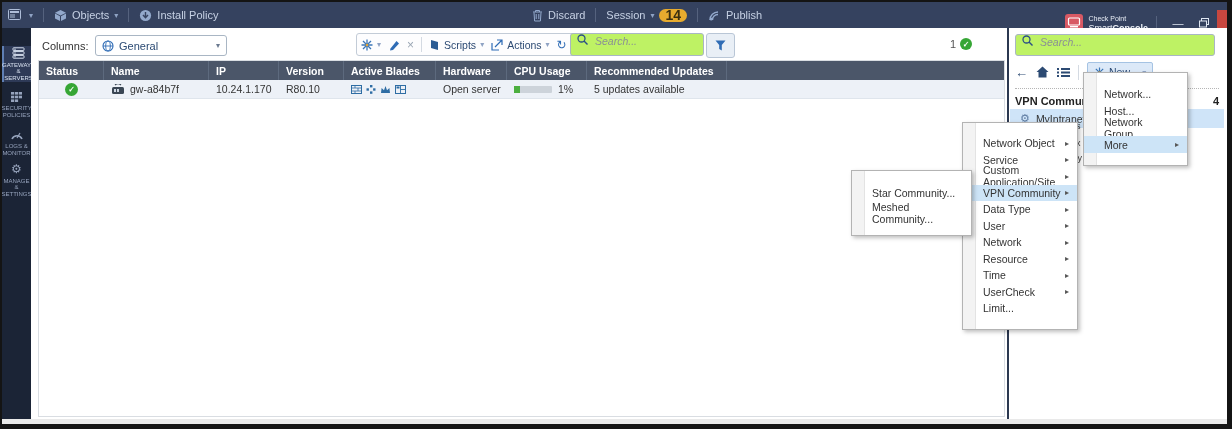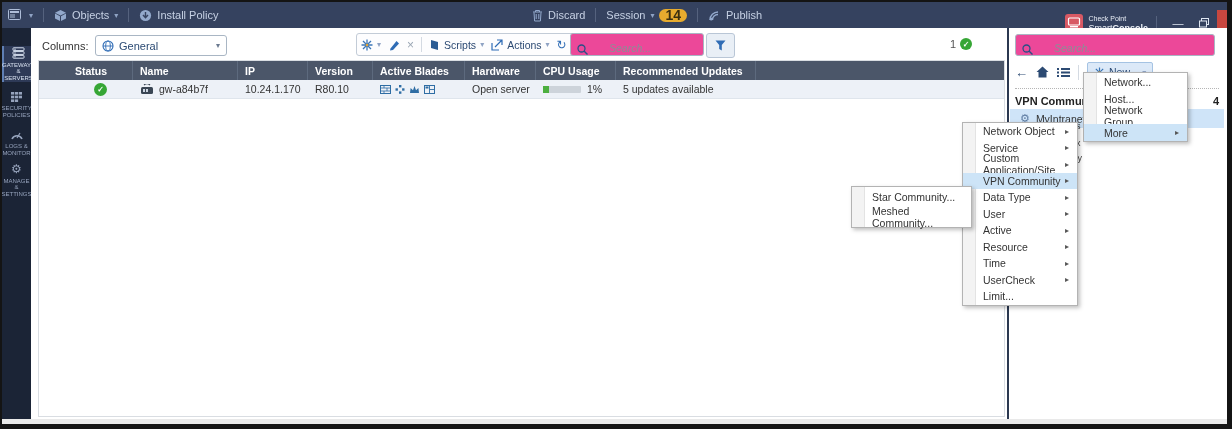--- a/index.html
+++ b/index.html
@@ -39,33 +39,33 @@
   .main-bg{position:absolute;left:29px;top:26px;right:219px;bottom:5px;background:#fff;}
   .cols-label{position:absolute;left:40px;top:38px;font-size:11px;color:#333;}
   .dd{position:absolute;left:93px;top:33px;width:132px;height:21px;border:1px solid #a9b6c4;border-radius:3px;
       background:#fff;display:flex;align-items:center;gap:5px;padding:0 6px;font-size:11px;color:#2b4a73;box-sizing:border-box;}
   .dd .caret{margin-left:auto;color:#6b7a90;}
   .btn-group{position:absolute;left:354px;top:31px;height:23px;border:1px solid #c3ccd7;border-radius:3px;
              display:flex;align-items:center;padding:0 4px;gap:7px;background:#fdfdfe;box-sizing:border-box;}
   .tbtn{display:flex;align-items:center;gap:4px;font-size:10.5px;color:#2c4a73;}
   .gsep{width:1px;height:15px;background:#d4dae2;}
   .dim{color:#9aa6b4;font-size:12px;}
-  .searchbox{position:absolute;display:flex;align-items:flex-end;gap:19px;border:1px solid #a9b6c4;border-radius:3px;
-             background:#ec4899;padding:0 6px;box-sizing:border-box;}
+  .searchbox{position:absolute;display:flex;align-items:flex-start;gap:5px;border:1px solid #a9b6c4;border-radius:3px;
+             background:#bef264;padding:0 6px;box-sizing:border-box;}
   .searchbox input{border:none;outline:none;flex:1;font-size:10.5px;font-family:"Liberation Sans",sans-serif;color:#333;background:transparent;min-width:0;}
   .searchbox input::placeholder{font-style:italic;color:#8a8f96;}
   .funnel-btn{position:absolute;left:704px;top:31px;width:27px;height:23px;border:1px solid #b9c6d6;border-radius:3px;
               background:#e9eff6;display:flex;align-items:center;justify-content:center;}
   .count-wrap{position:absolute;left:948px;top:36px;display:flex;align-items:center;gap:4px;font-size:11px;color:#555;}
   .gcheck{width:12px;height:12px;border-radius:50%;background:#36a635;color:#fff;font-size:8px;display:flex;
           align-items:center;justify-content:center;font-weight:bold;}
 
   
   .main-panel{position:absolute;left:36px;top:58px;width:967px;height:357px;border:1px solid #d9dde2;background:#fff;box-sizing:border-box;}
-  .tgrid{display:grid;grid-template-columns:65px 105px 70px 65px 92px 71px 80px 140px 1fr;padding-left:29px;}
+  .tgrid{display:grid;grid-template-columns:65px 105px 70px 65px 92px 71px 80px 140px 1fr;}
   .thead{background:#4b5669;height:19px;}
   .thead .cell{color:#fff;font-size:10.5px;font-weight:bold;display:flex;align-items:center;padding:0 7px;
                border-right:1px solid #5d6a7e;box-sizing:border-box;white-space:nowrap;overflow:hidden;}
   .trow{background:#edf1f7;height:18px;border-bottom:1px solid #dfe5ec;}
   .trow .cell{font-size:10.5px;color:#333;display:flex;align-items:center;padding:0 7px;box-sizing:border-box;white-space:nowrap;overflow:hidden;}
   .link{color:#3a8edd;}
   .cpu-track{width:38px;height:7px;background:#cdd3da;border-radius:1px;margin-right:6px;position:relative;}
   .cpu-fill{position:absolute;left:0;top:0;height:7px;width:6px;background:#4caf3f;}
   .blades{display:flex;gap:4px;align-items:center;}
 
@@ -78,31 +78,31 @@
            height:20px;padding:0 6px;font-size:10.5px;color:#2c4a73;box-sizing:border-box;}
   .dotted{position:absolute;left:1013px;top:86px;width:204px;border-top:1px dotted #b5b5b5;}
   .rp-title-row{position:absolute;left:1013px;top:93px;width:204px;display:flex;justify-content:space-between;
                 font-size:11px;font-weight:bold;color:#222;}
   .rp-sel-row{position:absolute;left:1008px;top:107px;width:214px;height:19px;background:#cfe4f8;
               display:flex;align-items:center;gap:6px;padding-left:10px;box-sizing:border-box;font-size:10.5px;color:#333;}
   .gear{color:#5f7da3;font-size:11px;}
   .frag{position:absolute;font-size:9px;color:#444;z-index:5;}
 
   
-  .menu{position:absolute;background:#fff;border:1px solid #b3b3b3;box-shadow:2px 2px 4px rgba(0,0,0,.25);z-index:20;padding:0 0;}
+  .menu{position:absolute;background:#fff;border:1px solid #b3b3b3;box-shadow:2px 2px 4px rgba(0,0,0,.25);z-index:20;padding:12px 0;}
   .menu .gutter{position:absolute;left:0;top:0;bottom:0;width:12px;background:#f3f3f3;border-right:1px solid #e3e3e3;}
   .mi{position:relative;display:flex;align-items:center;justify-content:space-between;
       padding:0 8px 0 20px;font-size:10.5px;color:#333;cursor:default;}
   .mi .arr{font-size:8px;color:#555;}
   .mi.hl{background:#cde4f7;}
   .nm{left:1081px;top:70px;width:103px;}
   .nm .mi{height:17px;}
   .mm{left:960px;top:120px;width:114px;}
   .mm .mi{height:16.5px;}
-  .sm{left:849px;top:184px;width:119px;}
+  .sm{left:849px;top:168px;width:119px;}
   .sm .mi{height:20px;}
 
   .bottom-strip{position:absolute;left:0;bottom:0;width:100%;height:5px;background:#e9e9e9;}
   svg{display:block;}
 </style>
 </head>
 <body>
 
 <div class="win">
 
@@ -475,21 +475,21 @@
       </div>
     <div class="mi">
         <span>Data Type</span>
         <span class="arr">▸</span>
       </div>
     <div class="mi">
         <span>User</span>
         <span class="arr">▸</span>
       </div>
     <div class="mi">
-        <span>Active</span>
+        <span>Network</span>
         <span class="arr">▸</span>
       </div>
     <div class="mi">
         <span>Resource</span>
         <span class="arr">▸</span>
       </div>
     <div class="mi">
         <span>Time</span>
         <span class="arr">▸</span>
       </div>

